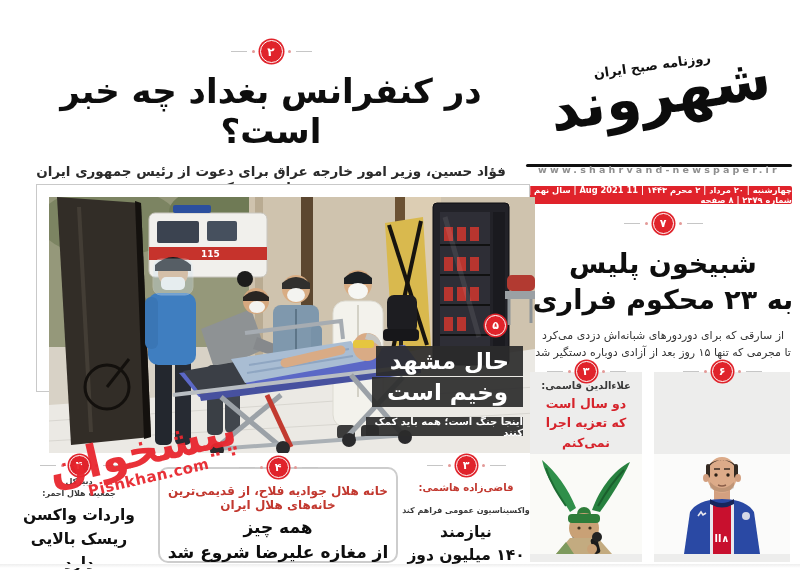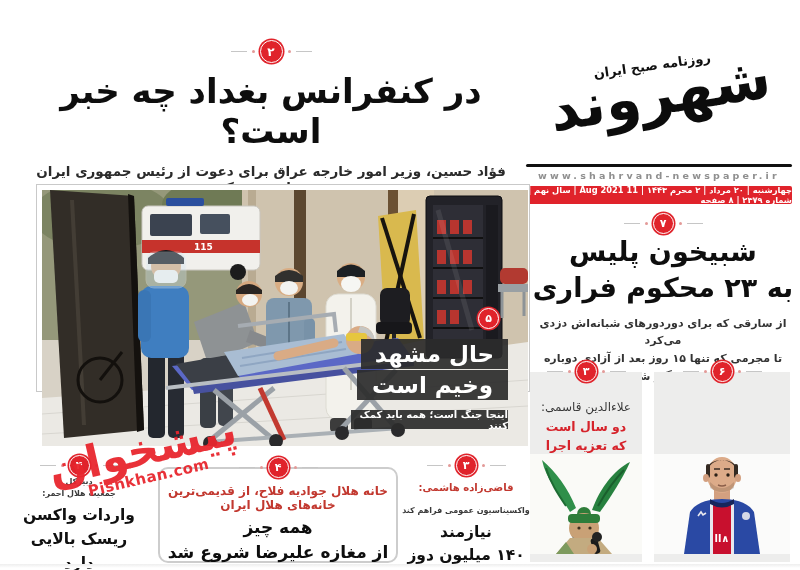--- a/index.html
+++ b/index.html
@@ -18,52 +18,52 @@
          border:1.5px solid #fff;box-shadow:0 0 0 1.5px var(--red);line-height:1;flex:0 0 auto;}
   .badge.big{width:23px;height:23px;font-size:12px;}
 
   
   .masthead{left:524px;top:8px;width:272px;height:200px;}
   .tagline{position:absolute;top:50px;left:48px;width:160px;text-align:center;
            font-size:13px;font-weight:bold;transform:rotate(-8deg);color:#101010;}
   .logo{position:absolute;top:52px;left:-6px;width:284px;text-align:center;
         font-size:58px;font-weight:bold;transform:rotate(-9deg);color:#0c0c0c;letter-spacing:-2px;}
   .mast-rule{position:absolute;top:156px;left:2px;width:266px;height:3px;background:#101010;border-radius:2px;}
-  .website{position:absolute;top:162px;left:0;width:270px;text-align:center;
+  .website{position:absolute;top:156px;left:0;width:270px;text-align:center;
            font-size:9.5px;font-weight:bold;letter-spacing:3.2px;color:#8f8f8f;}
   .datebar{position:absolute;top:178px;left:2px;width:266px;height:18px;background:var(--red);
            color:#fff;font-size:8.3px;font-weight:bold;display:flex;align-items:center;justify-content:center;
            border-radius:2px;}
 
   
   .lead{left:28px;top:40px;width:486px;text-align:center;direction:rtl;}
   .lead h1{font-size:34px;font-weight:bold;color:#0e0e0e;margin-top:8px;letter-spacing:-0.5px;}
   .lead .sub{font-size:13.5px;font-weight:bold;color:#2b2b2b;margin-top:12px;}
 
   
-  .photo{left:36px;top:184px;width:494px;height:208px;border:1px solid #c9c9c9;background:#fff;padding:5px;}
+  .photo{left:36px;top:184px;width:494px;height:208px;border:1px solid #c9c9c9;background:#fff;padding:12px;}
   .photo-inner{position:relative;width:486px;height:256px;overflow:hidden;background:#d8d2c6;}
   .ov-badge{position:absolute;left:436px;top:118px;z-index:6;}
-  .strip{position:absolute;right:20px;background:rgba(43,43,43,0.92);color:#fff;z-index:5;
+  .strip{position:absolute;right:12px;background:rgba(43,43,43,0.92);color:#fff;z-index:5;
          display:flex;align-items:center;justify-content:center;font-weight:bold;direction:rtl;}
   .strip.l1{top:149px;width:147px;height:30px;font-size:23px;}
   .strip.l2{top:180px;width:151px;height:30px;font-size:23px;}
   .strip.l3{top:220px;width:157px;height:19px;font-size:10px;}
 
   
   .police{left:532px;top:213px;width:262px;text-align:center;direction:rtl;}
-  .police h2{font-size:27px;font-weight:bold;line-height:1.35;color:#0e0e0e;margin-top:0;letter-spacing:-0.5px;}
-  .police .sub{font-size:11px;font-weight:bold;color:#333;line-height:1.6;margin-top:8px;}
+  .police h2{font-size:27px;font-weight:bold;line-height:1.35;color:#0e0e0e;margin-top:12px;letter-spacing:-0.5px;}
+  .police .sub{font-size:11px;font-weight:normal;color:#333;line-height:1.6;margin-top:8px;}
 
   
   .graybox{background:#ededec;text-align:center;direction:rtl;}
   .graybox .orn{position:absolute;top:-11px;left:0;right:0;}
   .tazieh{left:530px;top:372px;width:112px;height:190px;}
   .messi{left:654px;top:372px;width:136px;height:190px;}
-  .kicker-s{font-size:12px;font-weight:normal;color:#3a3a3a;margin-top:28px;}
+  .kicker-s{font-size:10px;font-weight:bold;color:#3a3a3a;margin-top:8px;}
   .redhead{font-size:12.5px;font-weight:bold;color:#d6232b;line-height:1.55;margin-top:3px;}
   .messi .redhead{font-size:13px;margin-top:18px;}
   .boximg{position:absolute;left:0;right:0;bottom:4px;}
 
   
   .need{left:402px;top:455px;width:128px;text-align:center;direction:rtl;}
   .need .kick-red{font-size:10px;font-weight:bold;color:#c2382f;margin-top:6px;}
   .need .kick-blk{font-size:8px;font-weight:bold;color:#3a3a3a;line-height:1.5;}
   .need h3{font-size:15.5px;font-weight:bold;line-height:1.5;margin-top:4px;color:#101010;}
 

